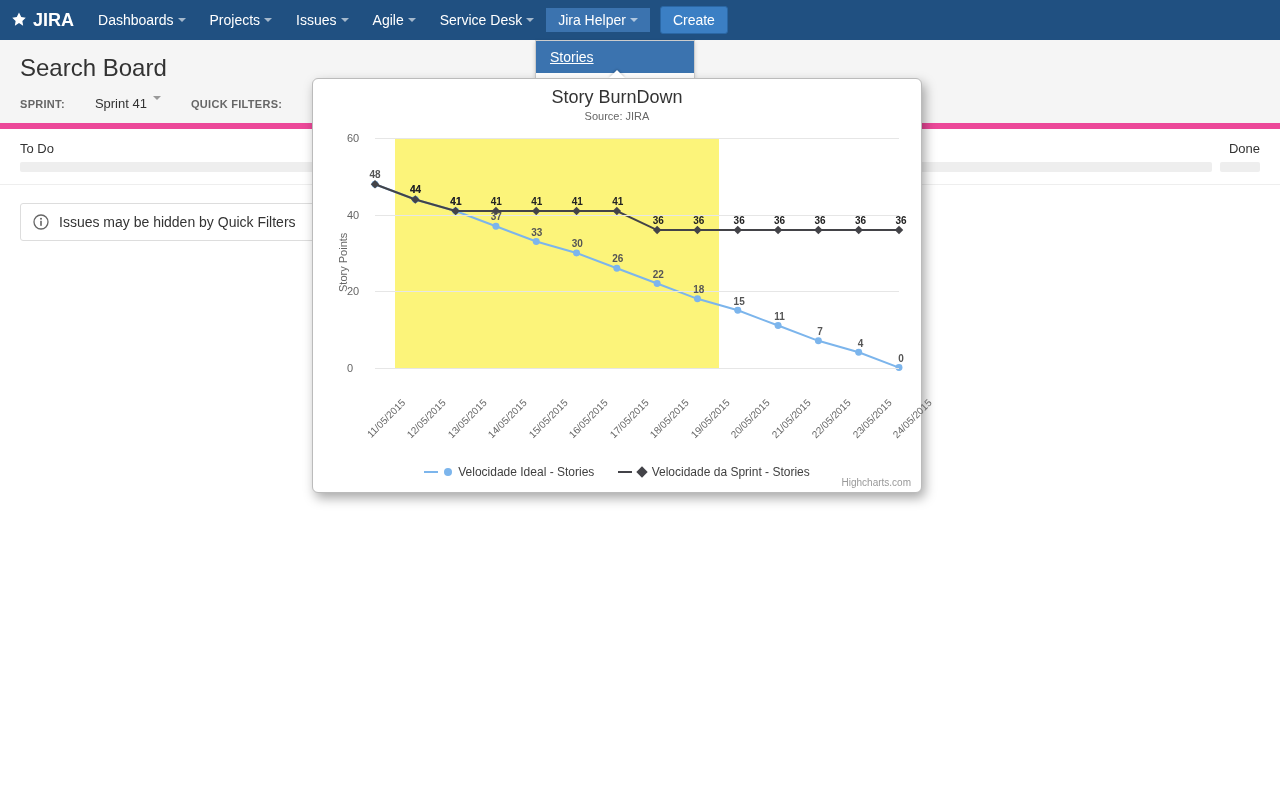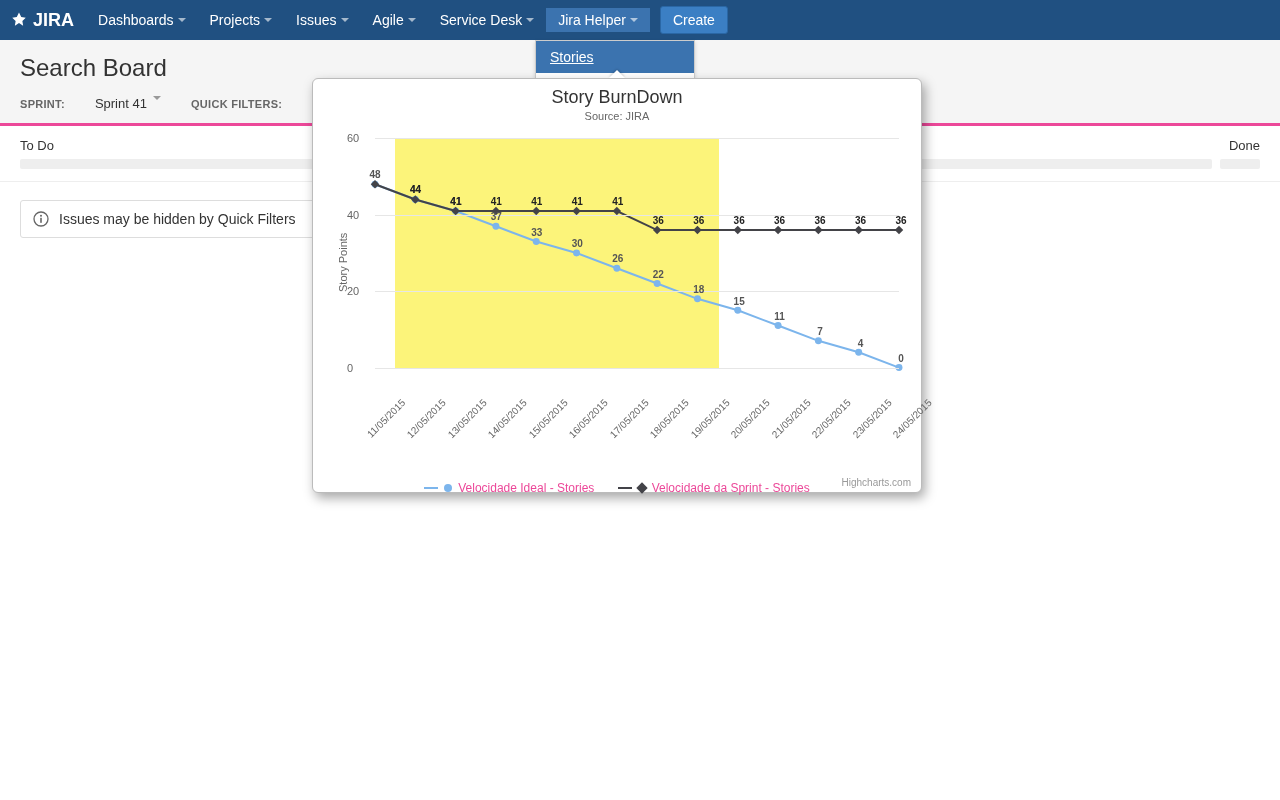--- a/index.html
+++ b/index.html
@@ -8,21 +8,21 @@
   
   .topnav { background: #205081; height: 40px; display: flex; align-items: center; padding: 0 10px; color: #fff; font-size: 14px; }
   .logo { display: flex; align-items: center; gap: 5px; font-weight: bold; font-size: 18px; margin-right: 12px; }
   .logo svg { fill: #fff; }
   .nav-item { display: flex; align-items: center; gap: 4px; padding: 0 12px; height: 24px; cursor: pointer; }
   .nav-item .caret { width: 0; height: 0; border-left: 4px solid transparent; border-right: 4px solid transparent; border-top: 4px solid rgba(255,255,255,.6); }
   .nav-item.active { background: #3b73af; }
   .create-btn { background: #3b7fc4; border: 1px solid #2a67a5; border-radius: 3px; padding: 5px 12px; margin-left: 10px; cursor: pointer; color:#fff; font-size:14px;}
 
   
-  .subhead { background: #f5f5f5; border-bottom: 3px solid #ec4899; padding: 14px 20px 0 20px; }
+  .subhead { background: #f5f5f5; border-bottom: 6px solid #ec4899; padding: 14px 20px 0 20px; }
   .page-title { font-size: 24px; font-weight: normal; color: #333; margin-bottom: 14px; }
   .filters-row { display: flex; align-items: center; gap: 30px; font-size: 11px; color: #666; padding-bottom: 12px;}
   .filters-row .label { font-weight: bold; text-transform: uppercase; letter-spacing: .3px; }
   .sprint-sel { display: flex; align-items: flex-start; gap: 6px; color: #333; font-size: 13px; cursor:pointer;}
   .sprint-sel .caret2 { width:0;height:0;border-left:4px solid transparent;border-right:4px solid transparent;border-top:4px solid #999; }
 
   
   .board { display: flex; gap: 8px; padding: 12px 20px; background:#fff; border-bottom:1px solid #eee;}
   .col { flex:1; }
   .col h4 { font-size: 13px; font-weight: normal; color:#333; margin-bottom:6px;}
@@ -47,21 +47,21 @@
   .ylab { position:absolute; left:0; top:50%; transform: translateY(-50%) rotate(-90deg); transform-origin: left top; font-size:11px; color:#666; left:12px; top:170px;}
   .plot-area { position:absolute; left:50px; right:10px; top:10px; bottom:50px; }
   .grid-line { position:absolute; left:0; right:0; border-top:1px solid #e6e6e6;}
   .ytick { position:absolute; left:-28px; font-size:11px; color:#666; transform:translateY(-50%);}
   .xtick { position:absolute; bottom:-40px; font-size:10px; color:#666; transform: translateX(-50%) rotate(-45deg); transform-origin: right top; white-space:nowrap;}
   .band { position:absolute; top:0; bottom:0; background:#fcf47a;}
   svg.lines { position:absolute; left:0; top:0; width:100%; height:100%; overflow:visible;}
   .dlabel { position:absolute; font-size:10px; color:#555; font-weight:bold; transform:translate(-50%,-140%); }
   .dlabel.dark { color:#222; }
   .credits { position:absolute; right:10px; bottom:4px; font-size:10px; color:#999;}
-  .legend { text-align:center; font-size:12px; color:#ec4899; margin-top:60px;}
+  .legend { text-align:center; font-size:12px; color:#404040; margin-top:44px;}
   .legend .chip { display:inline-flex; align-items:center; gap:6px; margin:0 10px;}
   .legend .dot { width:8px;height:8px;border-radius:50%; display:inline-block;}
   .legend .ln { width:14px; height:2px; display:inline-block;}
 </style>
 </head>
 <body>
 
 <div class="topnav">
   <div class="logo">
     <svg width="18" height="18" viewBox="0 0 24 24">

